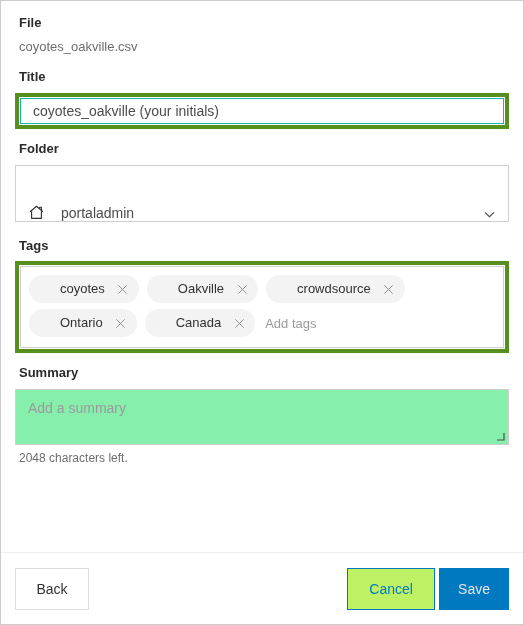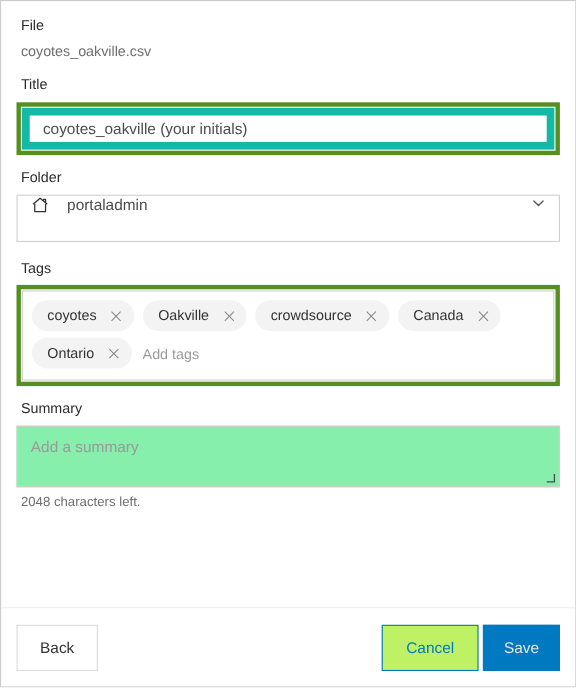--- a/index.html
+++ b/index.html
@@ -71,21 +71,21 @@
   
   .dialog-body {
     flex: 1;
     padding: 14px 14px 0 14px;
     box-sizing: border-box;
     overflow: hidden;
   }
 
   .field-label {
     font-size: 13px;
-    font-weight: normal;
+    font-weight: bold;
     color: #2b2b2b;
     margin: 0 0 8px 4px;
     line-height: 16px;
   }
   .field-label.tight { margin-bottom: 7px; }
 
   .static-value {
     font-size: 13px;
     color: #6e6e6e;
     margin: 0 0 14px 4px;
@@ -97,41 +97,41 @@
     border: 4px solid #55901f;
     padding: 1px;
     box-sizing: border-box;
     margin-bottom: 12px;
   }
 
   .text-input {
     width: 100%;
     height: 24px;
     box-sizing: border-box;
-    border: 7px solid #14b8a6;
+    border: 1px solid #14b8a6;
     background: #ffffff;
     font-family: "Liberation Sans", sans-serif;
     font-size: 14px;
     color: #4c4c4c;
     padding: 12px 12px;
     outline: none;
     border-radius: 0;
   }
   .text-input::placeholder { color: #9a9a9a; }
 
   
   .select-wrap {
     position: relative;
     width: 100%;
-    height: 43px;
+    height: 57px;
     border: 1px solid #cfcfcf;
     background: #ffffff;
     box-sizing: border-box;
     display: flex;
-    align-items: flex-start;
+    align-items: flex-end;
     padding: 0 12px;
     margin-bottom: 16px;
     cursor: pointer;
   }
   .home-icon {
     width: 17px;
     height: 17px;
     margin-right: 16px;
     flex: 0 0 auto;
     display: block;
@@ -164,21 +164,21 @@
     display: inline-flex;
     align-items: center;
     background: #f3f3f3;
     border-radius: 16px;
     height: 28px;
     padding: 0 8px 0 14px;
     font-size: 13px;
     color: #323232;
     white-space: nowrap;
   }
-  .tag-label { line-height: 28px; }
+  .tag-label { line-height: 28px; margin-left: 17px; }
   .tag-remove {
     margin-left: 10px;
     width: 16px;
     height: 16px;
     display: inline-flex;
     align-items: center;
     justify-content: center;
     cursor: pointer;
   }
   .tag-input {
@@ -328,31 +328,31 @@
           <span class="tag-label">crowdsource</span>
           <span class="tag-remove">
             <svg viewBox="0 0 12 12" width="11" height="11" aria-hidden="true">
               <line x1="1.5" y1="1.5" x2="10.5" y2="10.5" stroke="#868686" stroke-width="1"></line>
               <line x1="10.5" y1="1.5" x2="1.5" y2="10.5" stroke="#868686" stroke-width="1"></line>
             </svg>
           </span>
         </span>
 
         <span class="tag-chip">
+          <span class="tag-label">Ontario</span>
+          <span class="tag-remove">
+            <svg viewBox="0 0 12 12" width="11" height="11" aria-hidden="true">
+              <line x1="1.5" y1="1.5" x2="10.5" y2="10.5" stroke="#868686" stroke-width="1"></line>
+              <line x1="10.5" y1="1.5" x2="1.5" y2="10.5" stroke="#868686" stroke-width="1"></line>
+            </svg>
+          </span>
+        </span>
+
+        <span class="tag-chip">
           <span class="tag-label">Canada</span>
-          <span class="tag-remove">
-            <svg viewBox="0 0 12 12" width="11" height="11" aria-hidden="true">
-              <line x1="1.5" y1="1.5" x2="10.5" y2="10.5" stroke="#868686" stroke-width="1"></line>
-              <line x1="10.5" y1="1.5" x2="1.5" y2="10.5" stroke="#868686" stroke-width="1"></line>
-            </svg>
-          </span>
-        </span>
-
-        <span class="tag-chip">
-          <span class="tag-label">Ontario</span>
           <span class="tag-remove">
             <svg viewBox="0 0 12 12" width="11" height="11" aria-hidden="true">
               <line x1="1.5" y1="1.5" x2="10.5" y2="10.5" stroke="#868686" stroke-width="1"></line>
               <line x1="10.5" y1="1.5" x2="1.5" y2="10.5" stroke="#868686" stroke-width="1"></line>
             </svg>
           </span>
         </span>
 
         <input class="tag-input" type="text" placeholder="Add tags" style="">
       </div>

